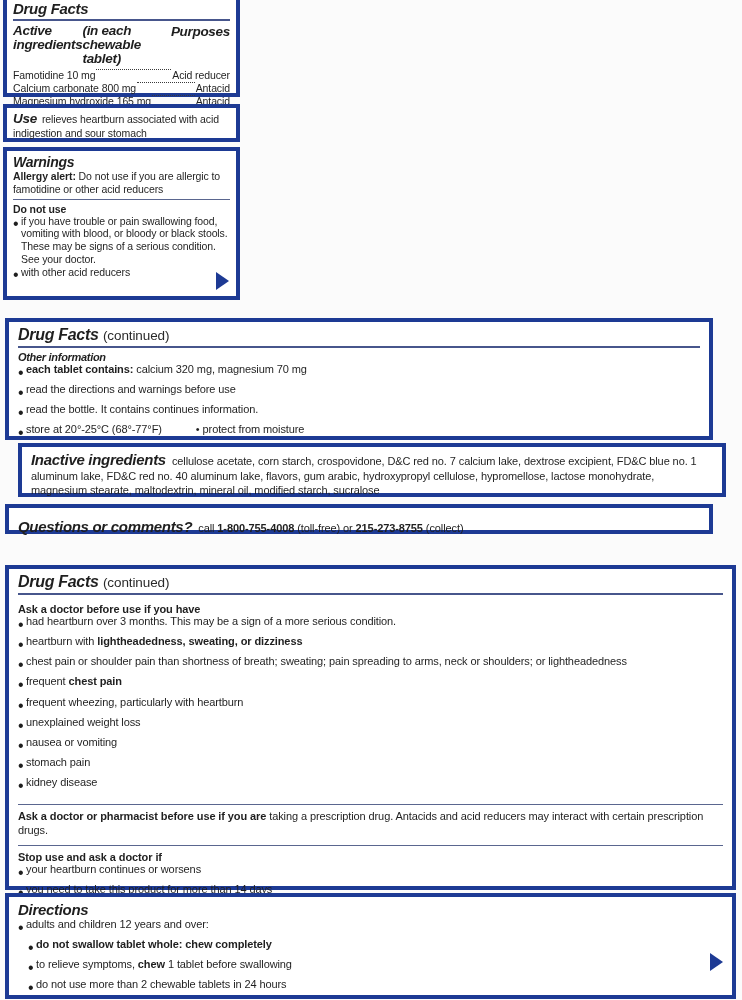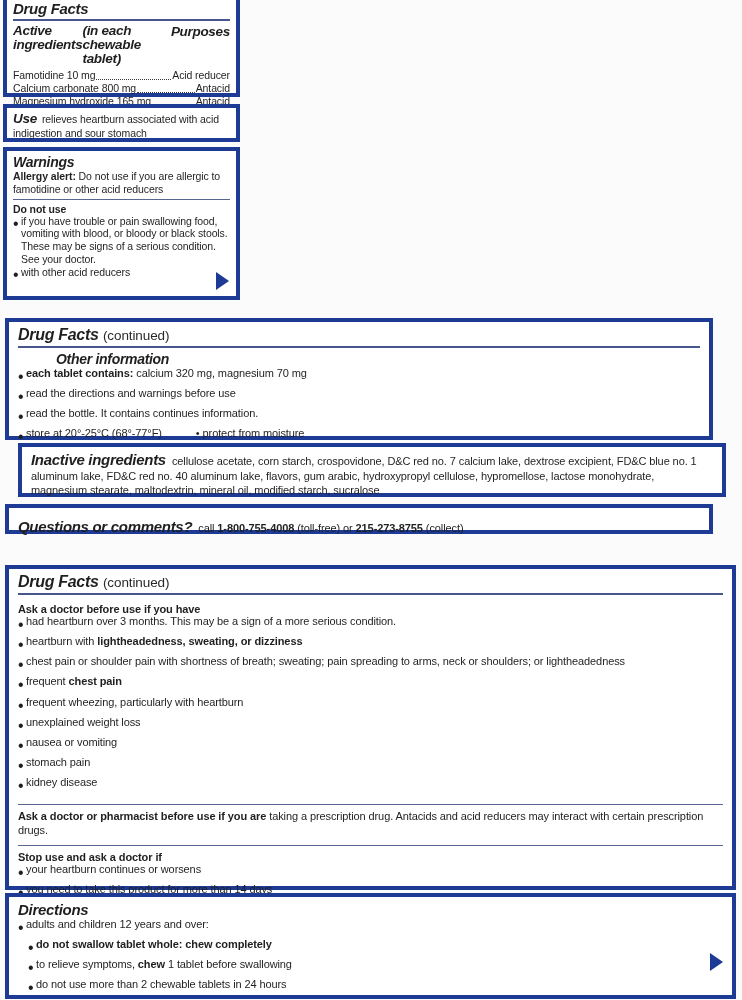--- a/index.html
+++ b/index.html
@@ -25,21 +25,21 @@
   .subhead2{font-weight:bold;font-size:11px;}
 
   .rule{border:none;border-top:2px solid #47568c;margin:2px 0 3px 0;}
   .rule-thin{border:none;border-top:1.5px solid #5a668f;margin:4px 0;}
 
   
   .p1 .body, .p1 .li .txt{font-size:10.5px;line-height:1.22;}
   .ai-head{display:flex;justify-content:space-between;align-items:flex-start;margin-top:1px;}
   .ai-left{display:flex;line-height:1.05;}
   .ing-rows{margin-top:2px;}
-  .ing-row{display:flex;align-items:flex-end;font-size:10.5px;line-height:1.24;}
+  .ing-row{display:flex;align-items:flex-start;font-size:10.5px;line-height:1.24;}
   .leader{flex:1;border-bottom:1.5px dotted #3a3a3a;margin:0 1px 2px 1px;min-width:8px;}
 
   
   .li{display:flex;align-items:flex-start;}
   .li .dot{width:8px;flex:0 0 8px;text-align:left;}
   .li.indent{margin-left:10px;}
   .b{font-weight:bold;}
   .gap{margin-left:34px;}
 
   
@@ -109,21 +109,21 @@
     </div>
   <span class="arrow" style="right:7px;bottom:6px;"></span>
 </div>
 
 <div class="box p23 pad-lg" style="left:5px;top:318px;width:708px;height:122px;">
   <div>
     <span class="h-xl2">Drug Facts</span>
     <span class="cont">(continued)</span>
   </div>
   <hr class="rule">
-  <div class="h-lg" style="font-size:14px;margin-left:38px;">Other information</div>
+  <div class="h-lg" style="font-size:11px;">Other information</div>
   <div>
       <div class="li">
         <span class="dot">•</span>
         <span class="txt"><span class="b">each tablet contains:</span><span> calcium 320 mg, magnesium 70 mg</span></span>
       </div>
       <div class="li">
         <span class="dot">•</span>
         <span class="txt"><span>read the directions and warnings before use</span></span>
       </div>
       <div class="li">
@@ -166,21 +166,21 @@
         <div class="li">
           <span class="dot">•</span>
           <span class="txt"><span>had heartburn over 3 months. This may be a sign of a more serious condition.</span></span>
         </div>
         <div class="li">
           <span class="dot">•</span>
           <span class="txt"><span>heartburn with </span><span class="b">lightheadedness, sweating, or dizziness</span></span>
         </div>
         <div class="li">
           <span class="dot">•</span>
-          <span class="txt"><span>chest pain or shoulder pain with shortness of breath; sweating; pain spreading to arms, neck or shoulders; or lightheadedness</span></span>
+          <span class="txt"><span>chest pain or shoulder pain than shortness of breath; sweating; pain spreading to arms, neck or shoulders; or lightheadedness</span></span>
         </div>
         <div class="li">
           <span class="dot">•</span>
           <span class="txt"><span>frequent </span><span class="b">chest pain</span></span>
         </div>
         <div class="li">
           <span class="dot">•</span>
           <span class="txt"><span>frequent wheezing, particularly with heartburn</span></span>
         </div>
         <div class="li">

